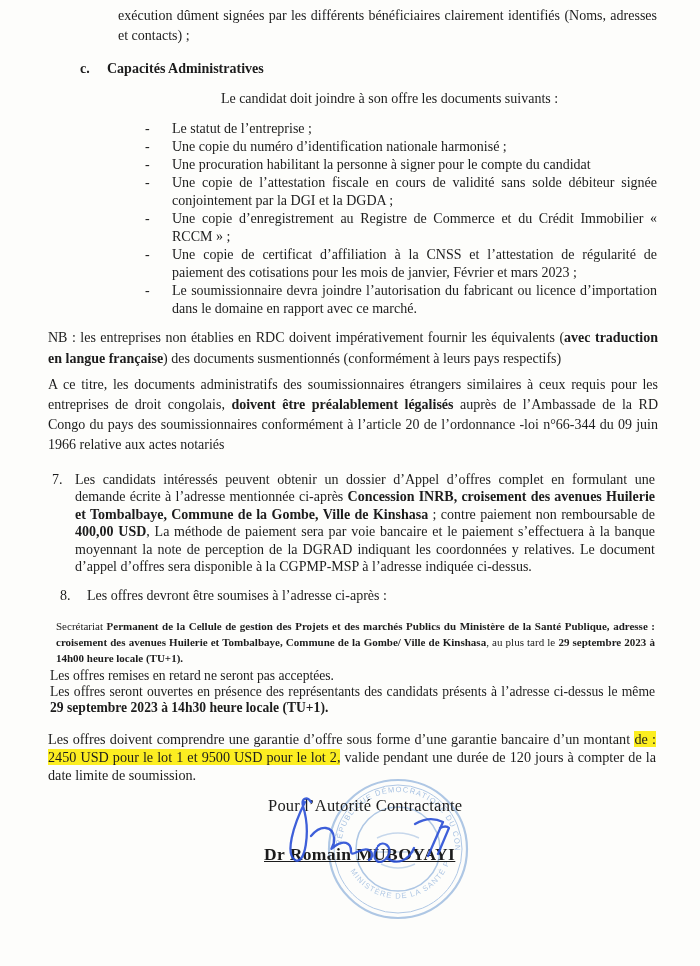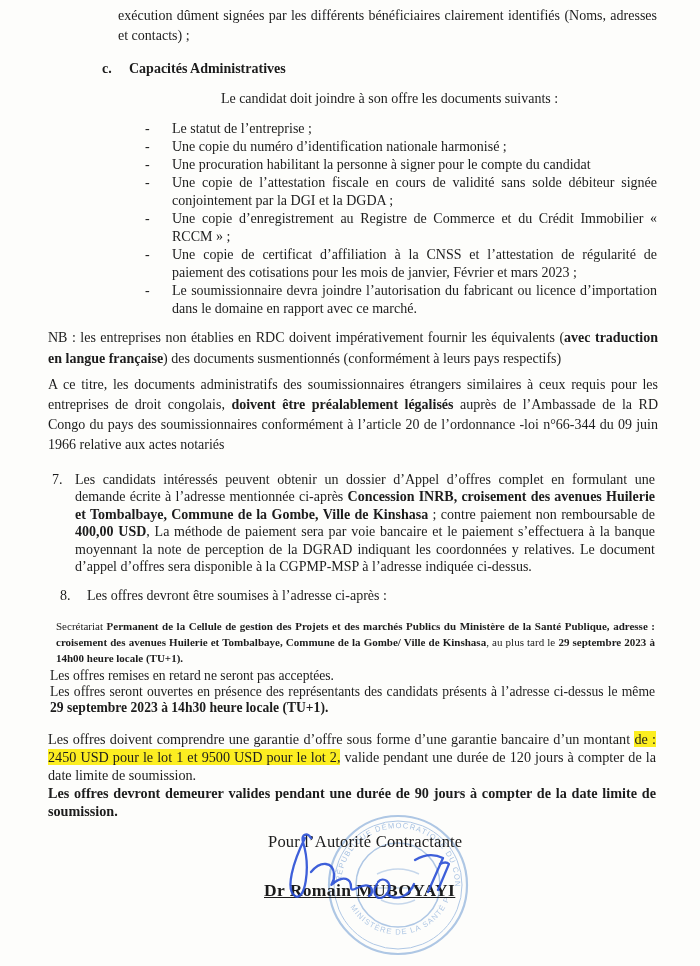--- a/index.html
+++ b/index.html
@@ -8,21 +8,21 @@
     background:#fdfdfb;
     color:#1c1c1c;
     font-family:"Liberation Serif","DejaVu Serif",serif;
     font-size:14px;
     position:relative;
     overflow:hidden;
   }
   .b{font-weight:bold;}
   p{margin:0;}
   .intro{margin:6px 43px 0 118px;text-align:justify;line-height:20px;}
-  .sec-c{margin:14px 0 0 102px;line-height:18px;}
+  .sec-c{margin:14px 0 0 80px;line-height:18px;}
   .sec-c .marker{font-weight:bold;display:inline-block;width:27px;}
   .sec-c .title{font-weight:bold;}
   .note{margin:12px 43px 0 122px;line-height:18px;text-align:center;}
   ul.reqs{list-style:none;margin:12px 43px 0 0;padding:0 0 0 145px;}
   ul.reqs li{display:flex;line-height:18px;}
   ul.reqs .dash{flex:none;width:27px;}
   ul.reqs .txt{flex:1;text-align:justify;}
   .nb{margin:9px 42px 0 48px;text-align:justify;line-height:21px;}
   .acetitre{margin:6px 42px 16px 48px;text-align:justify;line-height:20px;}
   .numitem{display:flex;margin:10px 45px 0 52px;line-height:17.4px;}
@@ -102,21 +102,20 @@
   </div>
 
   <p class="secretariat"><span>Secrétariat </span><span class="b">Permanent de la Cellule de gestion des Projets et des marchés Publics du Ministère de la Santé Publique, adresse : croisement des avenues Huilerie et Tombalbaye, Commune de la Gombe/ Ville de Kinshasa</span><span>, au plus tard le </span><span class="b">29 septembre 2023 à 14h00 heure locale (TU+1).</span></p>
 
   <p class="late">Les offres remises en retard ne seront pas acceptées.</p>
 
   <p class="opening"><span>Les offres seront ouvertes en présence des représentants des candidats présents à l’adresse ci-dessus le même </span><span class="b">29 septembre 2023 à 14h30 heure locale (TU+1).</span></p>
 
   <p class="guarantee"><span>Les offres doivent comprendre une garantie d’offre sous forme d’une garantie bancaire d’un montant </span><span class="hl">de : 2450 USD pour le lot 1 et 9500 USD pour le lot 2,</span><span> valide pendant une durée de 120 jours à compter de la date limite de soumission.</span></p>
 
-  <p class="validity">Les offres devront demeurer valides pendant une durée de 90 jours à compter de la date limite de soumission.</p>
 
   <div class="signoff">
 
     <svg class="stamp" viewBox="0 0 146 146" aria-hidden="true">
       <defs>
         <path id="arcTop" d="M 16 73 A 57 57 0 1 1 130 73"></path>
         <path id="arcBot" d="M 22 88 A 55 55 0 0 0 124 88"></path>
       </defs>
       <g fill="none" stroke="#6f9bd2" opacity="0.55">
         <circle cx="73" cy="73" r="69" stroke-width="2.2"></circle>

